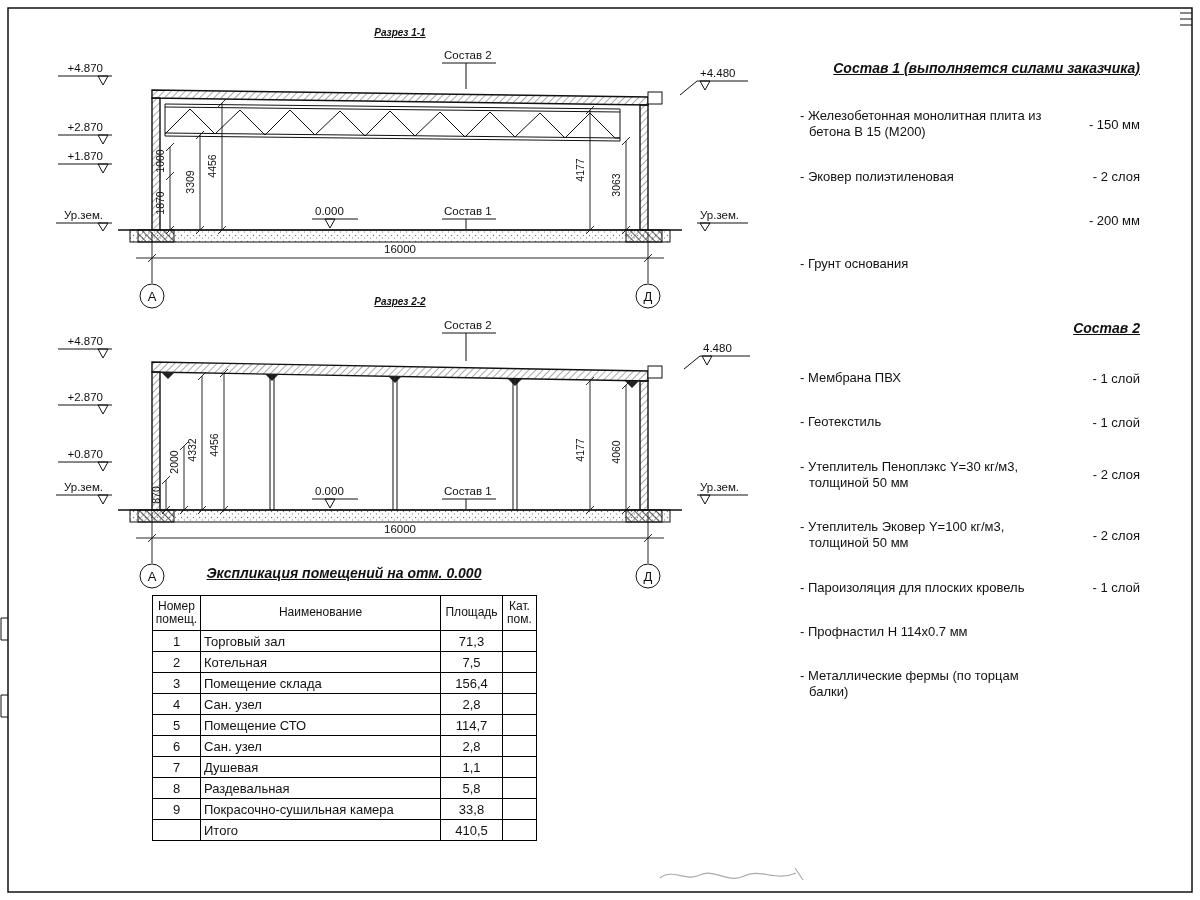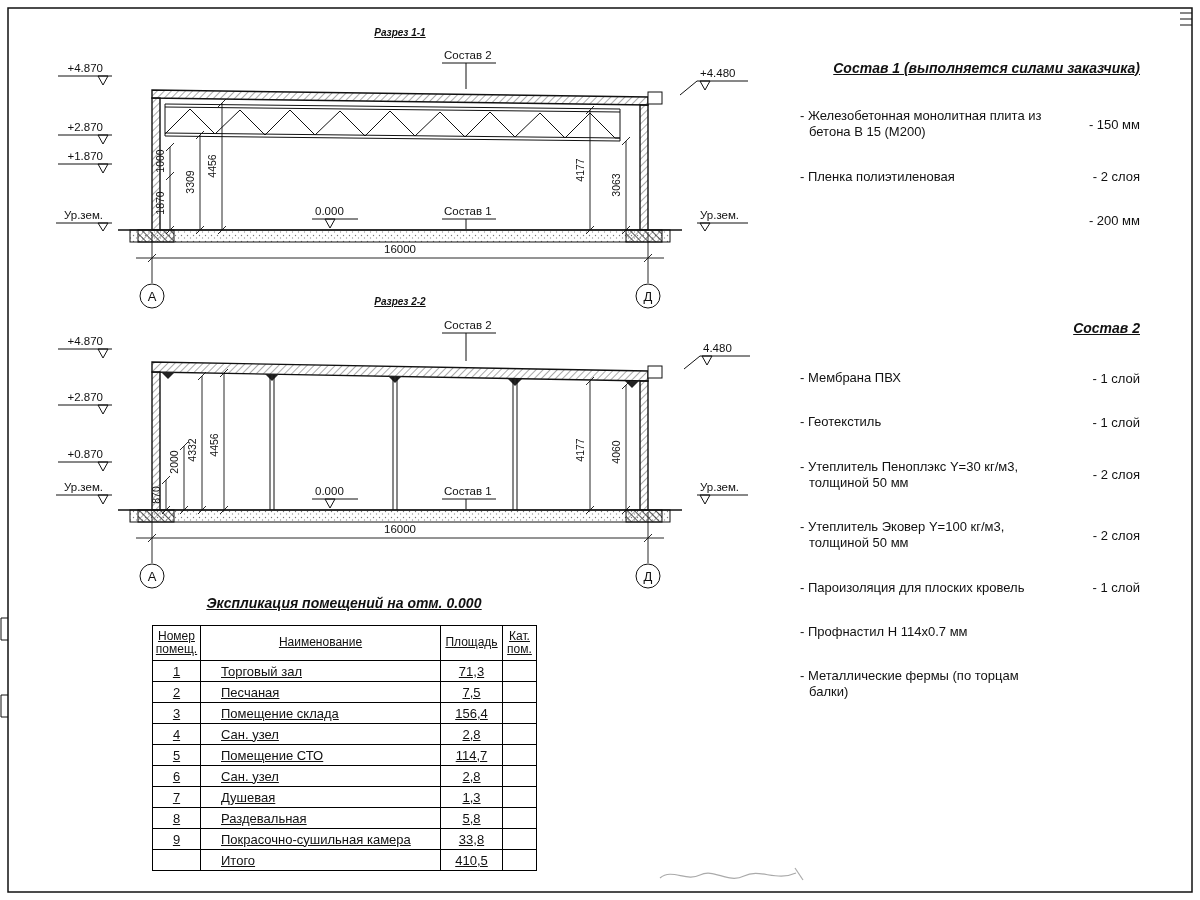--- a/index.html
+++ b/index.html
@@ -35,29 +35,29 @@
     margin-bottom:32px;
   }
   #sostav2-block .list-title { margin-bottom:34px; }
   .list-item { display:flex; align-items:center; margin-bottom:13px;margin-top:28px; }
   .li-text {
     width:254px; font-size:13px; line-height:1.25;
     padding-left:9px; text-indent:-9px;
   }
   .li-val { flex:1; text-align:right; font-size:13px; white-space:nowrap; }
 
-  .expl-block { position:absolute; left:152px; top:595px; width:384px;text-decoration:underline; }
+  .expl-block { position:absolute; left:152px; top:565px; width:384px; }
   .expl-title {
     font-style:italic; font-weight:bold; font-size:14px;
     text-decoration:underline; text-align:center; margin-bottom:14px;
   }
   table.expl { border-collapse:collapse; width:384px; font-size:13px; table-layout:fixed; }
   .expl th, .expl td { border:1.2px solid #000; }
   .expl th { font-weight:normal; font-size:12px; text-align:center; vertical-align:middle; height:35px; line-height:1.1; padding:0 2px; }
-  .expl td { height:21px; padding:0 20px; }
+  .expl td { height:21px; padding:0 3px; }
   .col-num  { width:48px; }
   .col-name { width:240px; }
   .col-area { width:62px; }
   .col-cat  { width:34px; }
   td.c { text-align:center; padding:0 2px; }
 </style>
 </head>
 <body>
 
 <svg class="linework" width="1200" height="900" viewBox="0 0 1200 900">
@@ -325,25 +325,29 @@
 <div class="sec-title" id="title-s1">Разрез 1-1</div>
 <div class="sec-title" id="title-s2">Разрез 2-2</div>
 
 <div class="list-block" id="sostav1-block">
   <div class="list-title">Состав 1 (выполняется силами заказчика)</div>
   <div class="list-item">
     <div class="li-text">- Железобетонная монолитная плита из бетона В 15 (М200)</div>
     <div class="li-val">- 150 мм</div>
   </div>
   <div class="list-item">
-    <div class="li-text">- Пленка полиэтиленовая</div>
+    <div class="li-text">- Эковер полиэтиленовая</div>
     <div class="li-val">- 2 слоя</div>
   </div>
   <div class="list-item">
     <div class="li-val">- 200 мм</div>
+  </div>
+  <div class="list-item">
+    <div class="li-text">- Грунт основания</div>
+    <div class="li-val"></div>
   </div>
 </div>
 
 <div class="list-block" id="sostav2-block">
   <div class="list-title">Состав 2</div>
   <div class="list-item">
     <div class="li-text">- Мембрана ПВХ</div>
     <div class="li-val">- 1 слой</div>
   </div>
   <div class="list-item">
@@ -391,21 +395,21 @@
     </thead>
     <tbody>
       <tr>
         <td class="c">1</td>
         <td>Торговый зал</td>
         <td class="c">71,3</td>
         <td class="c"></td>
       </tr>
       <tr>
         <td class="c">2</td>
-        <td>Песчаная</td>
+        <td>Котельная</td>
         <td class="c">7,5</td>
         <td class="c"></td>
       </tr>
       <tr>
         <td class="c">3</td>
         <td>Помещение склада</td>
         <td class="c">156,4</td>
         <td class="c"></td>
       </tr>
       <tr>
@@ -422,21 +426,21 @@
       </tr>
       <tr>
         <td class="c">6</td>
         <td>Сан. узел</td>
         <td class="c">2,8</td>
         <td class="c"></td>
       </tr>
       <tr>
         <td class="c">7</td>
         <td>Душевая</td>
-        <td class="c">1,3</td>
+        <td class="c">1,1</td>
         <td class="c"></td>
       </tr>
       <tr>
         <td class="c">8</td>
         <td>Раздевальная</td>
         <td class="c">5,8</td>
         <td class="c"></td>
       </tr>
       <tr>
         <td class="c">9</td>

